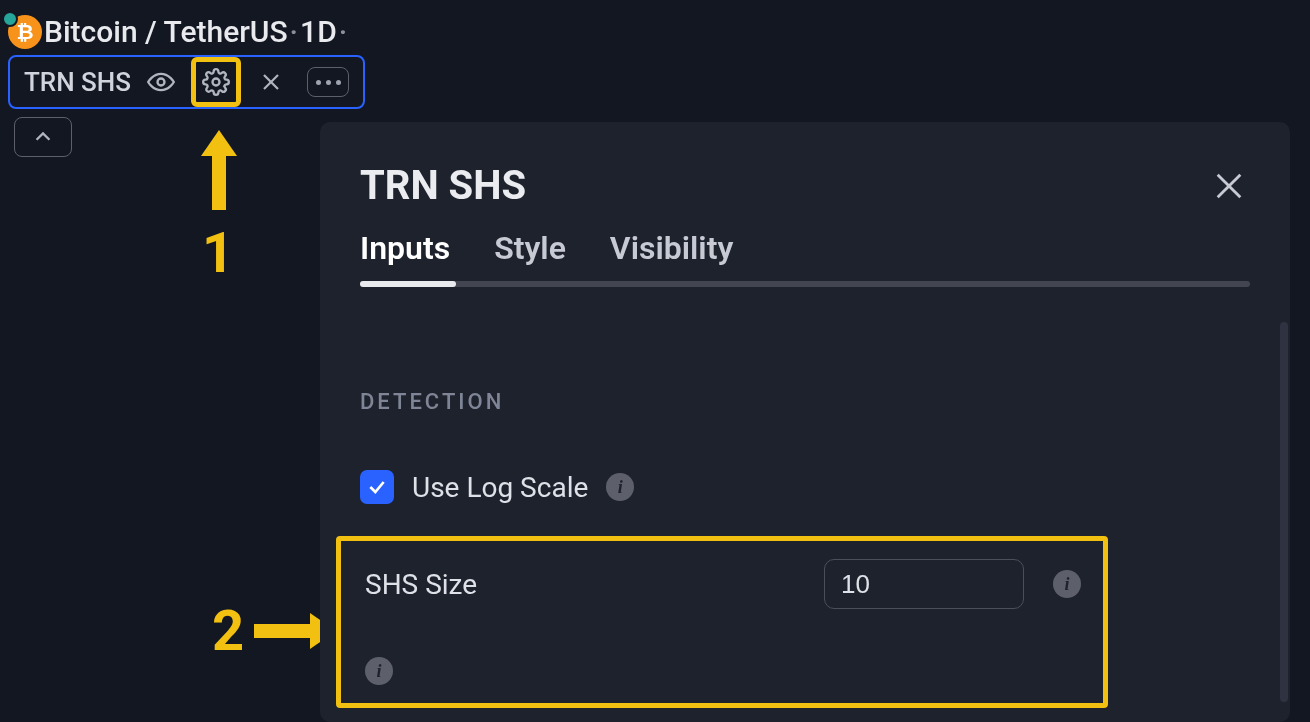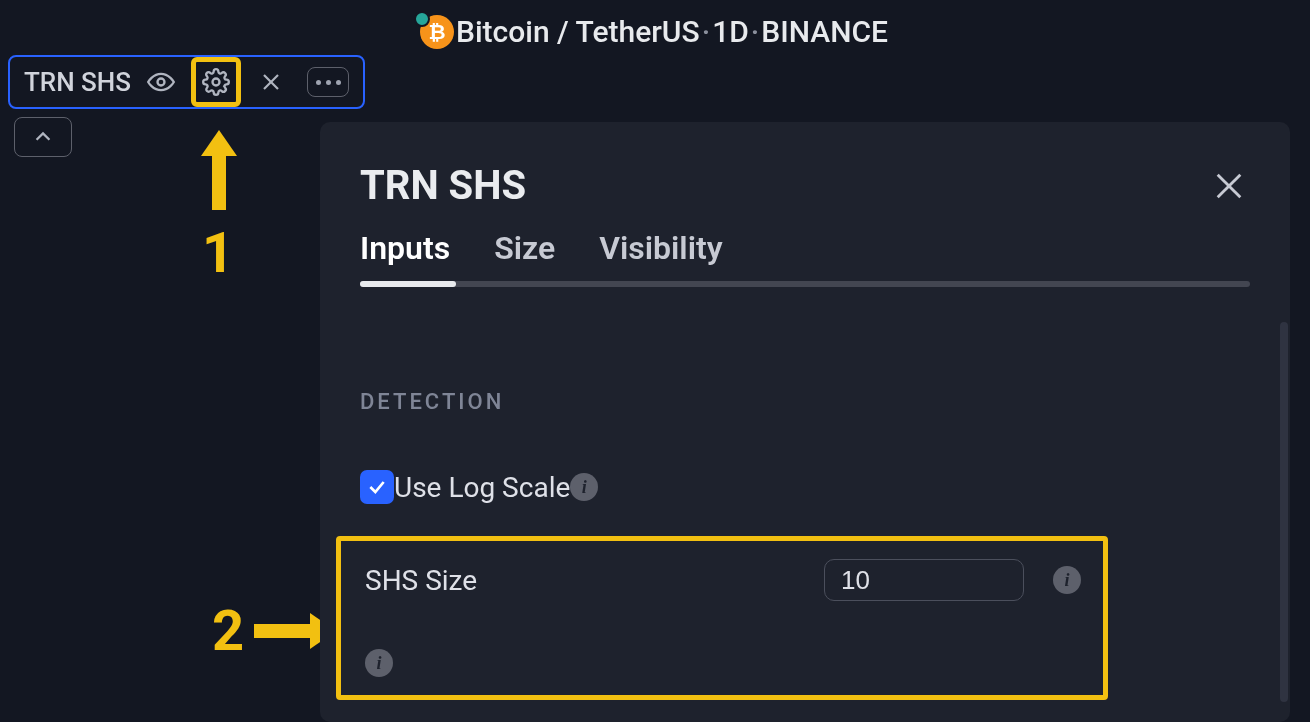--- a/index.html
+++ b/index.html
@@ -15,21 +15,20 @@
 
   
   .header {
     display: flex;
     align-items: center;
     gap: 2px;
     padding: 14px 10px 4px 8px;
     font-size: 30px;
     font-weight: 500;
     color: #e8eaed;
-    justify-content: center;
   }
   .btc-icon {
     width: 34px;
     height: 34px;
     border-radius: 50%;
     background: #f7931a;
     position: relative;
     display: flex;
     align-items: center;
     justify-content: center;
@@ -215,21 +214,21 @@
     margin-top: 102px;
     font-size: 22px;
     letter-spacing: 3px;
     color: #7f8596;
     font-weight: 500;
   }
 
   .row {
     display: flex;
     align-items: center;
-    gap: 0;
+    gap: 18px;
     font-size: 28px;
     color: #dfe1e8;
   }
   .row.checkbox-row { margin-top: 56px; }
 
   .checkbox {
     width: 34px; height: 34px;
     background: #2962ff;
     border-radius: 7px;
     display: flex; align-items: center; justify-content: center;
@@ -261,21 +260,21 @@
     align-items: center;
     justify-content: flex-start;
     gap: 29px;
     font-size: 28px;
     color: #dfe1e8;
   }
   .size-row + .size-row { margin-top: 48px; }
   .size-label { width: 430px; }
   .num-input {
     width: 200px;
-    height: 42px;
+    height: 50px;
     border: 1.5px solid #4b4f5c;
     border-radius: 10px;
     background: transparent;
     color: #dfe1e8;
     font-size: 26px;
     padding: 4px 16px;
     outline: none;
   }
 
   .scrollbar {
@@ -292,21 +291,20 @@
 <body>
 
 <div class="header">
   <div class="btc-icon">
     <div class="btc-badge"></div>
   </div>
   <span>Bitcoin / TetherUS</span>
   <span class="hdr-sep">·</span>
   <span>1D</span>
   <span class="hdr-sep">·</span>
-  <span>BINANCE</span>
 </div>
 
 <div class="chip-row">
   <div class="indicator-chip">
     <span class="chip-label">TRN SHS</span>
 
     <span class="chip-icon">
       <svg width="28" height="28" viewBox="0 0 24 24" fill="none" stroke-width="2">
         <path d="M1 12s4-7 11-7 11 7 11 7-4 7-11 7S1 12 1 12z"></path>
         <circle cx="12" cy="12" r="3"></circle>
@@ -361,21 +359,21 @@
     <div class="dialog-close">
       <svg width="34" height="34" viewBox="0 0 24 24" fill="none" stroke="currentColor" stroke-width="2">
         <line x1="4" y1="4" x2="20" y2="20"></line>
         <line x1="20" y1="4" x2="4" y2="20"></line>
       </svg>
     </div>
   </div>
 
   <div class="tabs">
     <div class="tab active">Inputs</div>
-    <div class="tab">Size</div>
+    <div class="tab">Style</div>
     <div class="tab">Visibility</div>
   </div>
   <div class="tab-underline">
     <div class="active-seg"></div>
   </div>
 
   <div class="section-label">DETECTION</div>
 
   <div class="row checkbox-row">
     <div class="checkbox">

